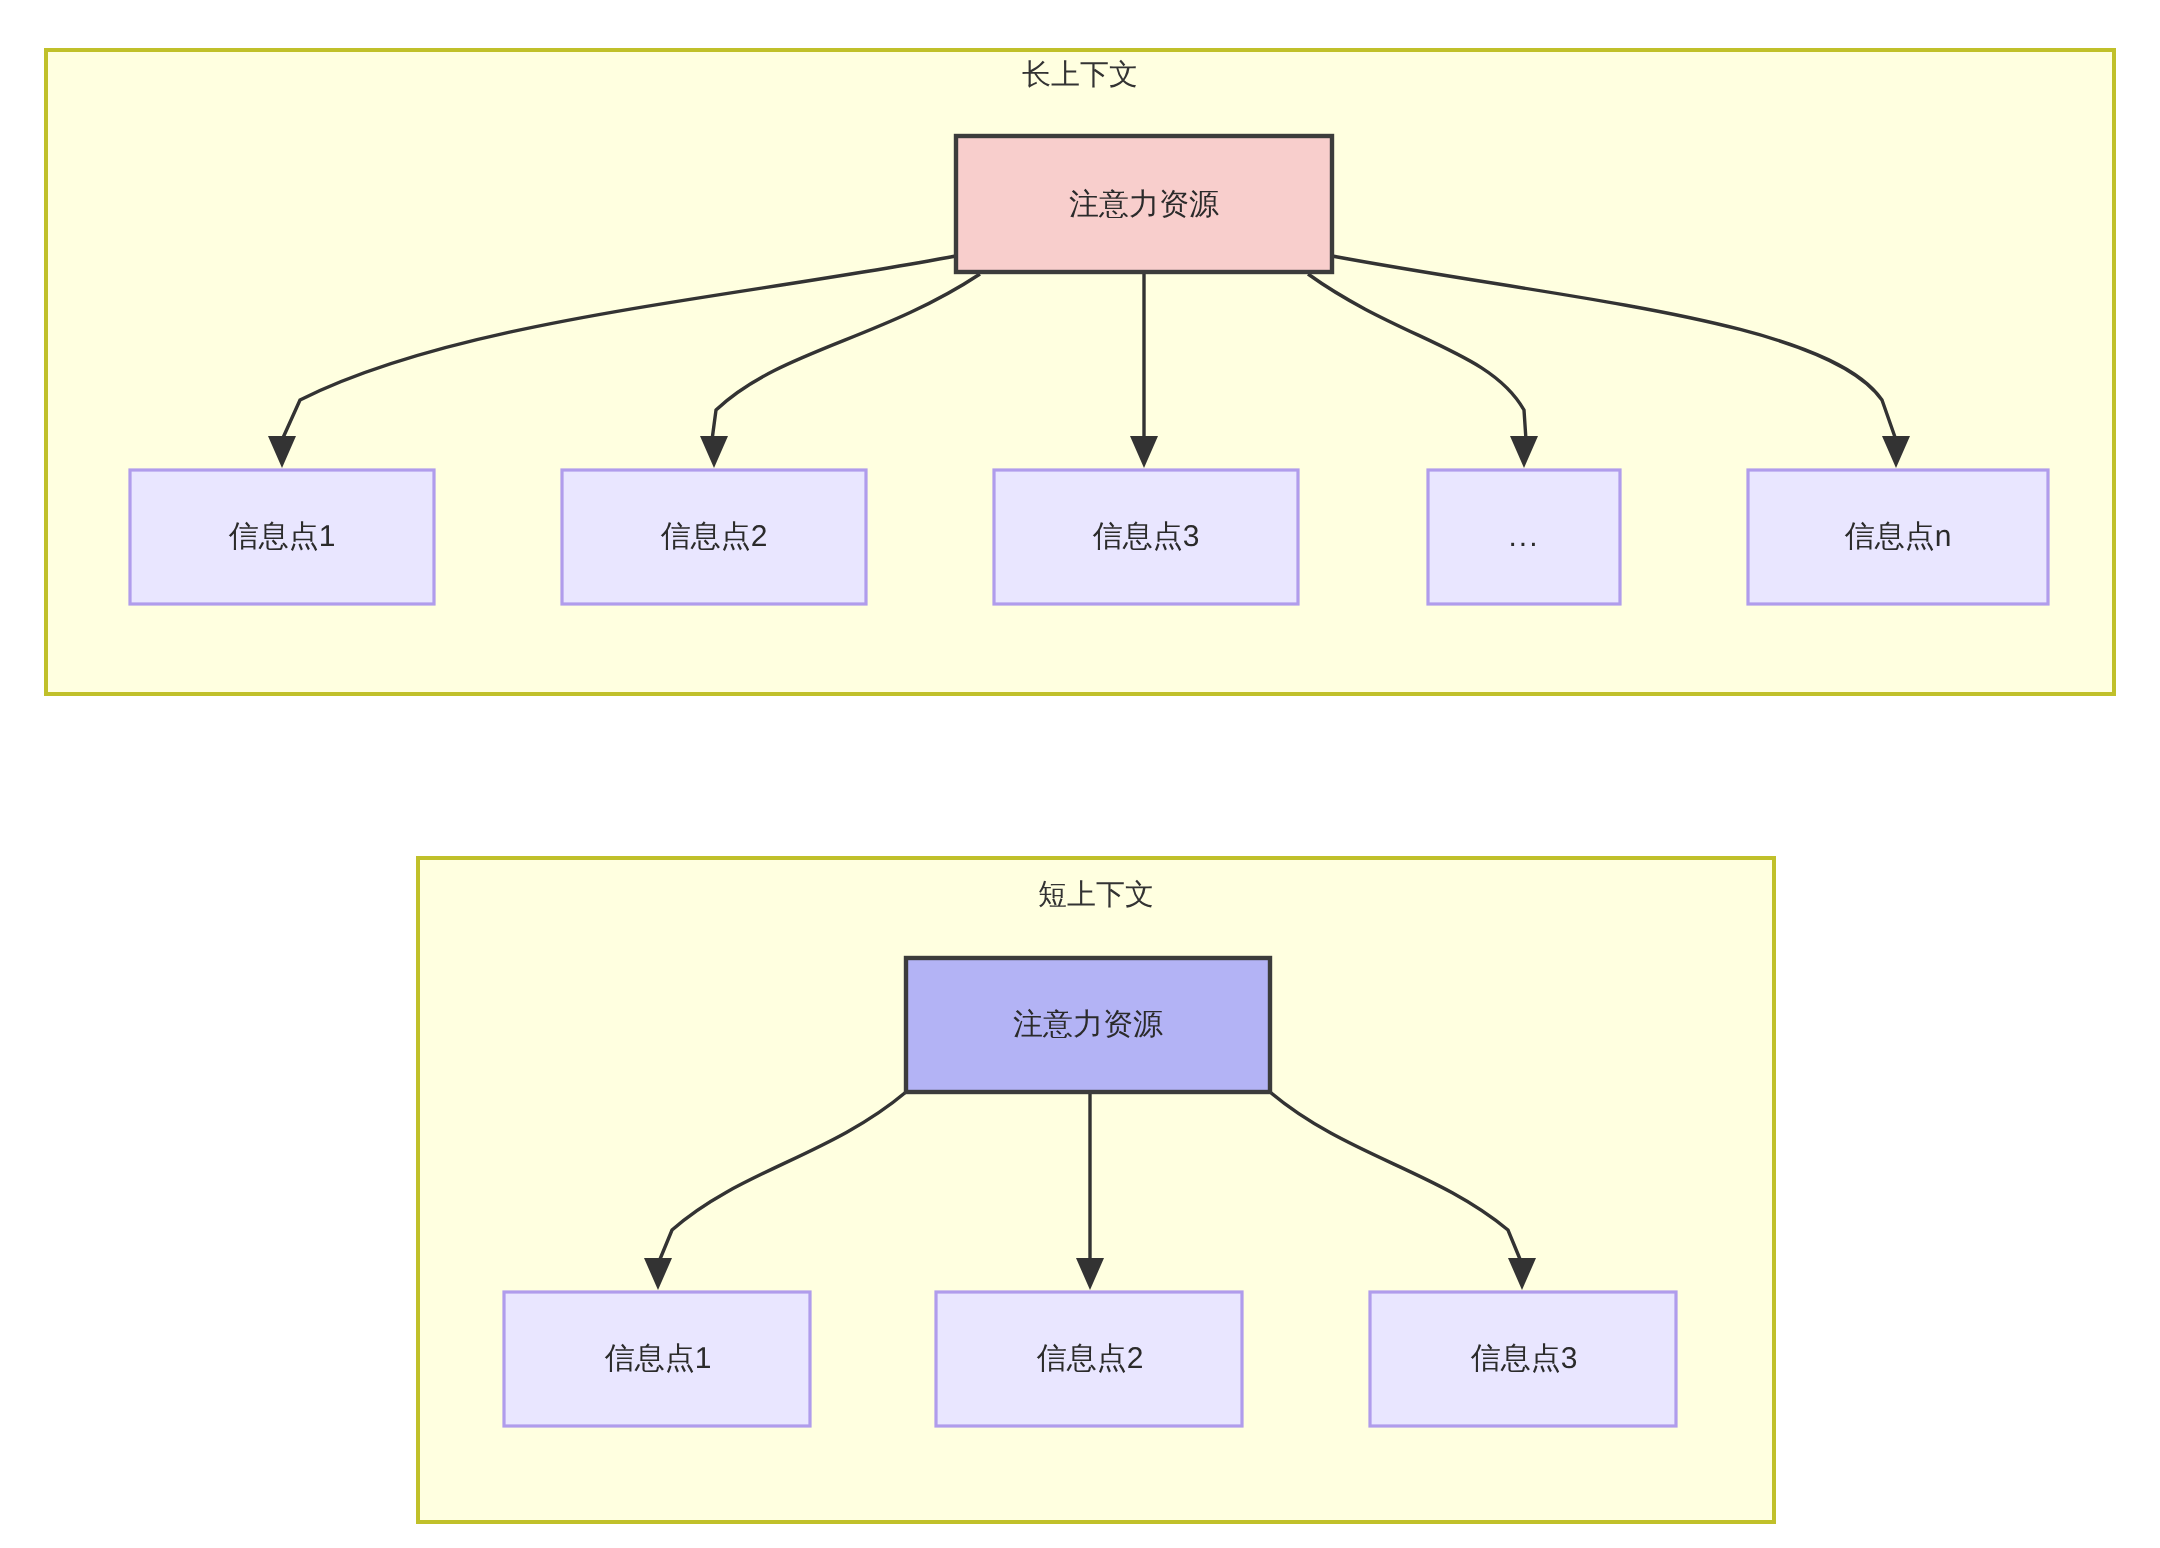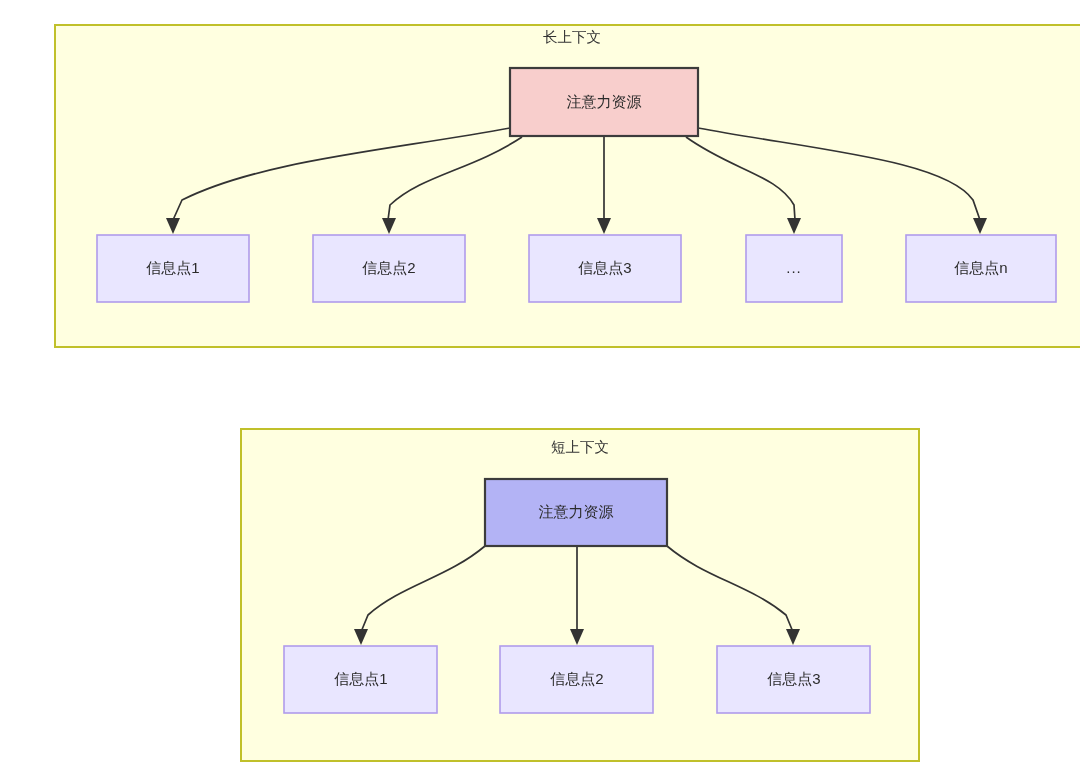--- a/index.html
+++ b/index.html
@@ -10,21 +10,20 @@
   body {
     width: 1080px;
     height: 774px;
     font-family: "Liberation Sans", "DejaVu Sans", sans-serif;
     overflow: hidden;
   }
   #stage {
     position: relative;
     width: 992px;
     height: 774px;
-    padding-left: 32px;
   }
   svg.diagram {
     display: block;
     width: 1080px;
     height: 774px;
   }
   .container-rect {
     fill: #ffffe0;
     stroke: #c0c02a;
     stroke-width: 2;

